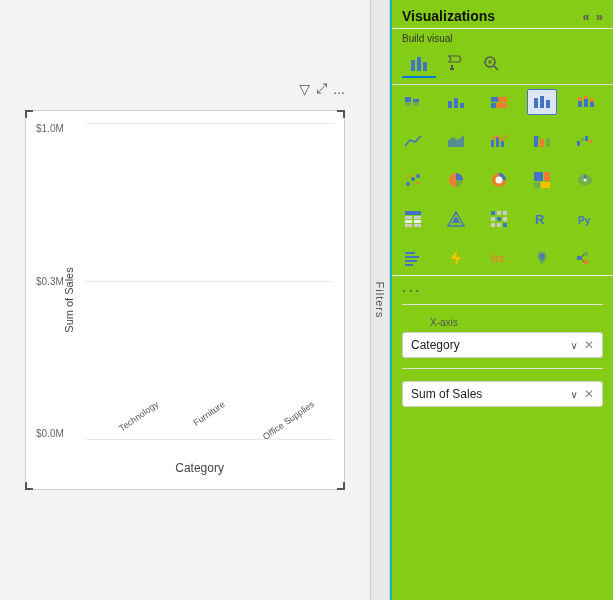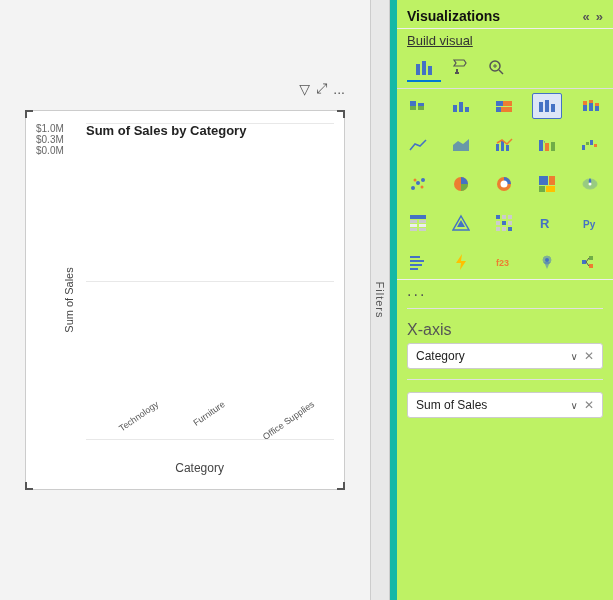--- a/index.html
+++ b/index.html
@@ -94,20 +94,21 @@
       position: relative;
     }
 
     .y-axis-ticks {
       position: absolute;
       left: -50px;
       top: 0;
       height: 100%;
       display: flex;
       flex-direction: column;
+      justify-content: space-between;
       align-items: flex-end;
     }
 
     .y-tick {
       font-size: 10px;
       color: #666;
     }
 
     .gridlines {
       position: absolute;
@@ -173,22 +174,22 @@
       color: #555;
       transform: rotate(90deg);
       white-space: nowrap;
       letter-spacing: 1px;
     }
 
     
     .right-panel {
       width: 223px;
       height: 600px;
-      background: #bef264;
-      border-left: 7px solid #14b8a6;
+      background: #84cc16;
+      border-left: 2px solid #14b8a6;
       display: flex;
       flex-direction: column;
     }
 
     .viz-header {
       display: flex;
       align-items: center;
       justify-content: space-between;
       padding: 8px 10px 4px 10px;
       border-bottom: 1px solid #eee;
@@ -206,24 +207,23 @@
     }
 
     .viz-nav-btn {
       font-size: 13px;
       color: #555;
       cursor: pointer;
       font-weight: bold;
     }
 
     .build-visual-label {
-      font-size: 13px;
+      font-size: 10px;
       color: #333;
       padding: 4px 10px 4px 10px;
-      text-decoration: underline;
     }
 
     .viz-type-tabs {
       display: flex;
       gap: 2px;
       padding: 2px 10px 6px 10px;
       border-bottom: 1px solid #ddd;
     }
 
     .viz-tab {
@@ -279,23 +279,24 @@
       font-size: 16px;
       color: #555;
       letter-spacing: 2px;
     }
 
     .field-section {
       padding: 8px 10px 6px 10px;
     }
 
     .field-section-label {
-      font-size: 16px;
+      font-size: 10px;
       color: #555;
       margin-bottom: 4px;
+      margin-left: 28px;
     }
 
     .field-pill {
       display: flex;
       align-items: center;
       justify-content: space-between;
       background: white;
       border: 1px solid #ccc;
       border-radius: 3px;
       padding: 5px 8px;
@@ -339,21 +340,20 @@
       <span class="chart-toolbar-icon">⤢</span>
       <span class="chart-toolbar-icon">...</span>
     </div>
 
     <div class="chart-container">
       <div class="chart-corner tl"></div>
       <div class="chart-corner tr"></div>
       <div class="chart-corner bl"></div>
       <div class="chart-corner br"></div>
 
-      <div class="chart-title">Sum of Sales by Category</div>
 
       <div class="y-axis-label">Sum of Sales</div>
 
       <div class="chart-area">
 
         <div class="y-axis-ticks">
           <span class="y-tick">$1.0M</span>
           <span class="y-tick">$0.3M</span>
           <span class="y-tick">$0.0M</span>
         </div>

